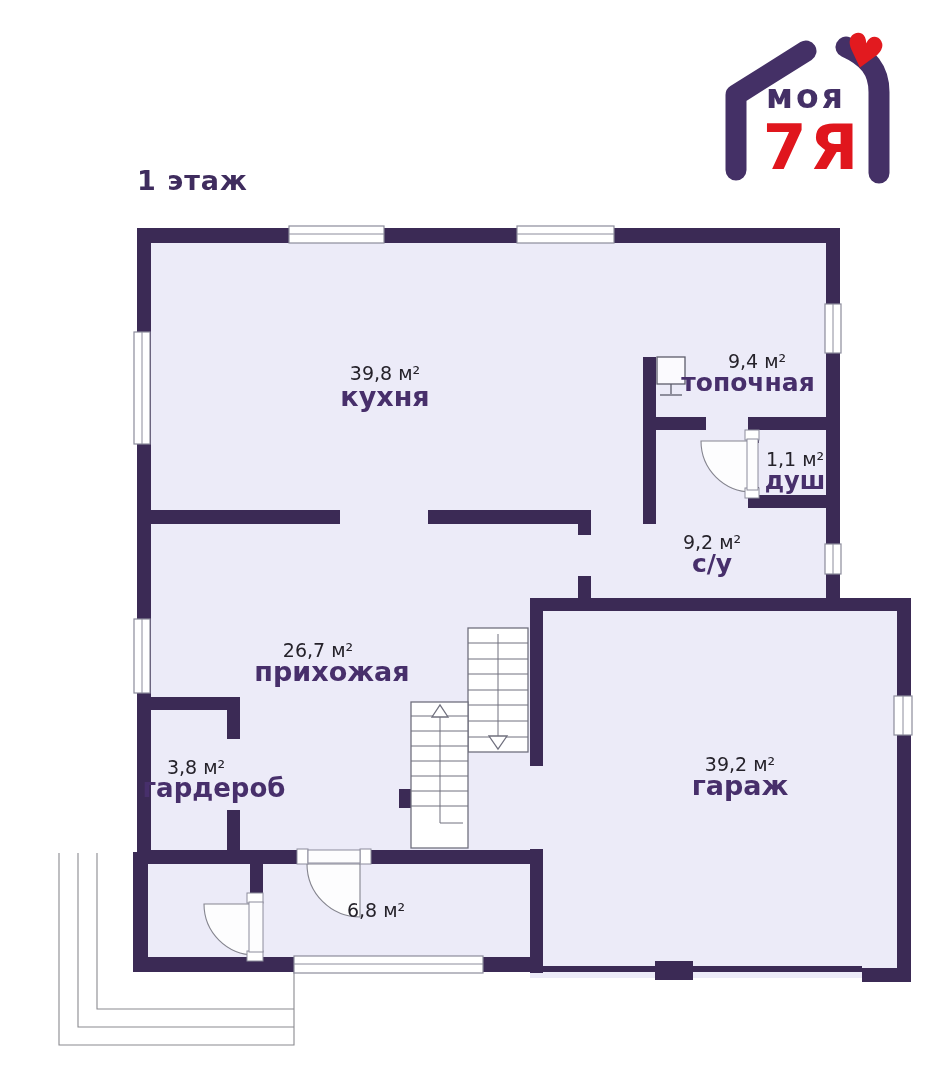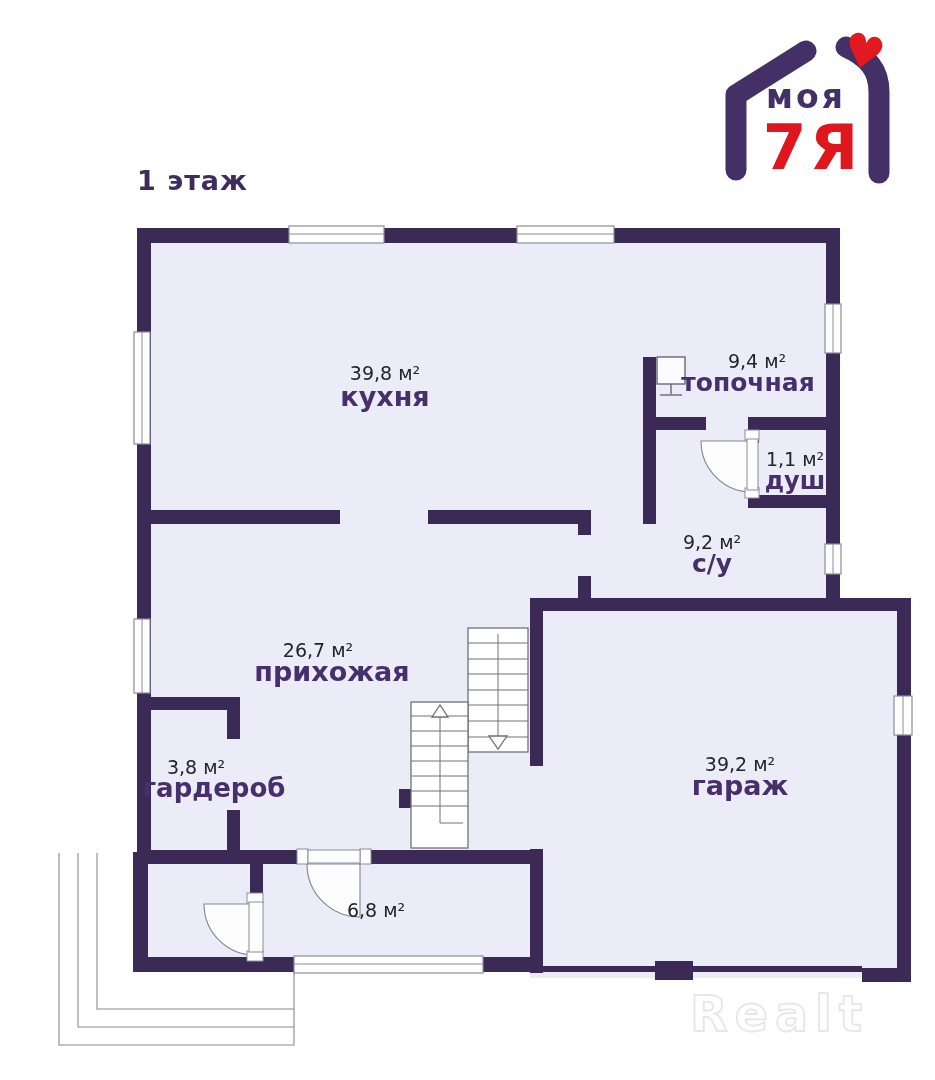--- a/index.html
+++ b/index.html
@@ -198,14 +198,13 @@
 
   <g>
     <path class="logo-arm" d="M736,170 L736,95 L806,51"></path>
     <path class="logo-arm" d="M879,173 L879,92 C879,70 868,57 846,47"></path>
     <text class="logo-heart" x="864" y="68" text-anchor="middle" transform="rotate(14 864 52)">♥</text>
     <text class="logo-top" x="806" y="108" text-anchor="middle">моя</text>
     <text class="logo-bottom" x="812" y="169" text-anchor="middle">7Я</text>
   </g>
 </svg>
 
-<div class="watermark">Realt</div>
 </div>
 
 </body></html>

